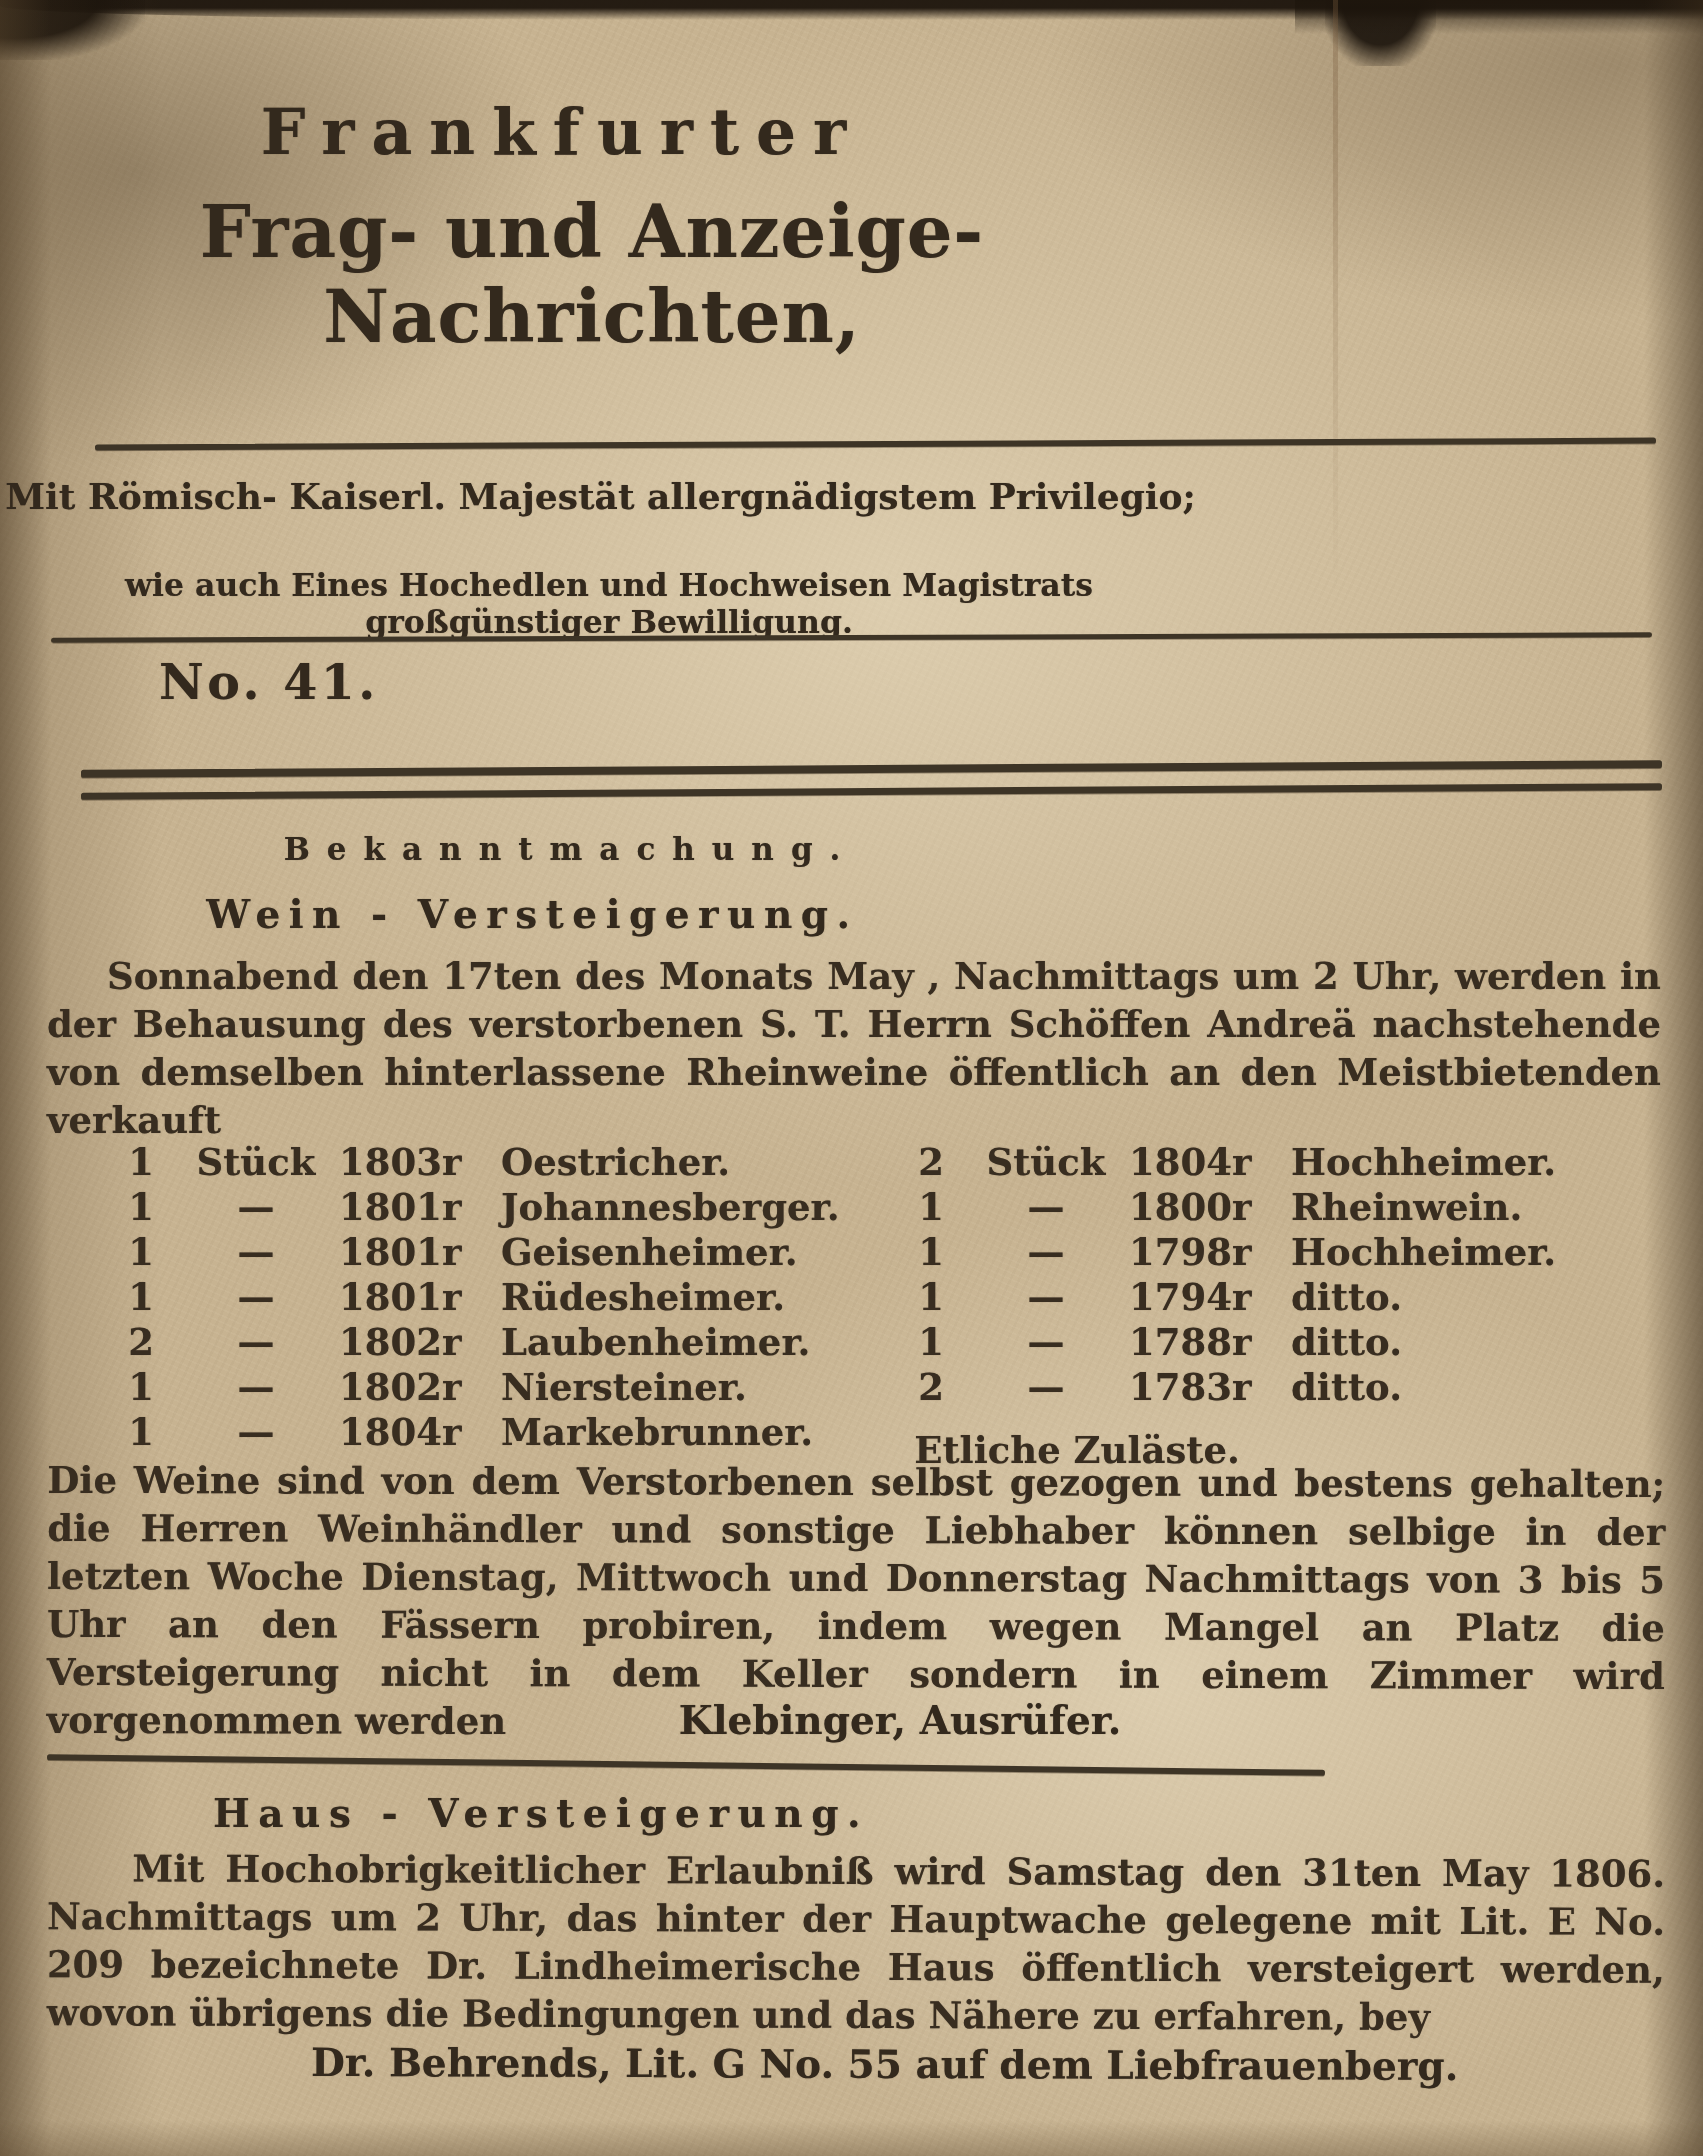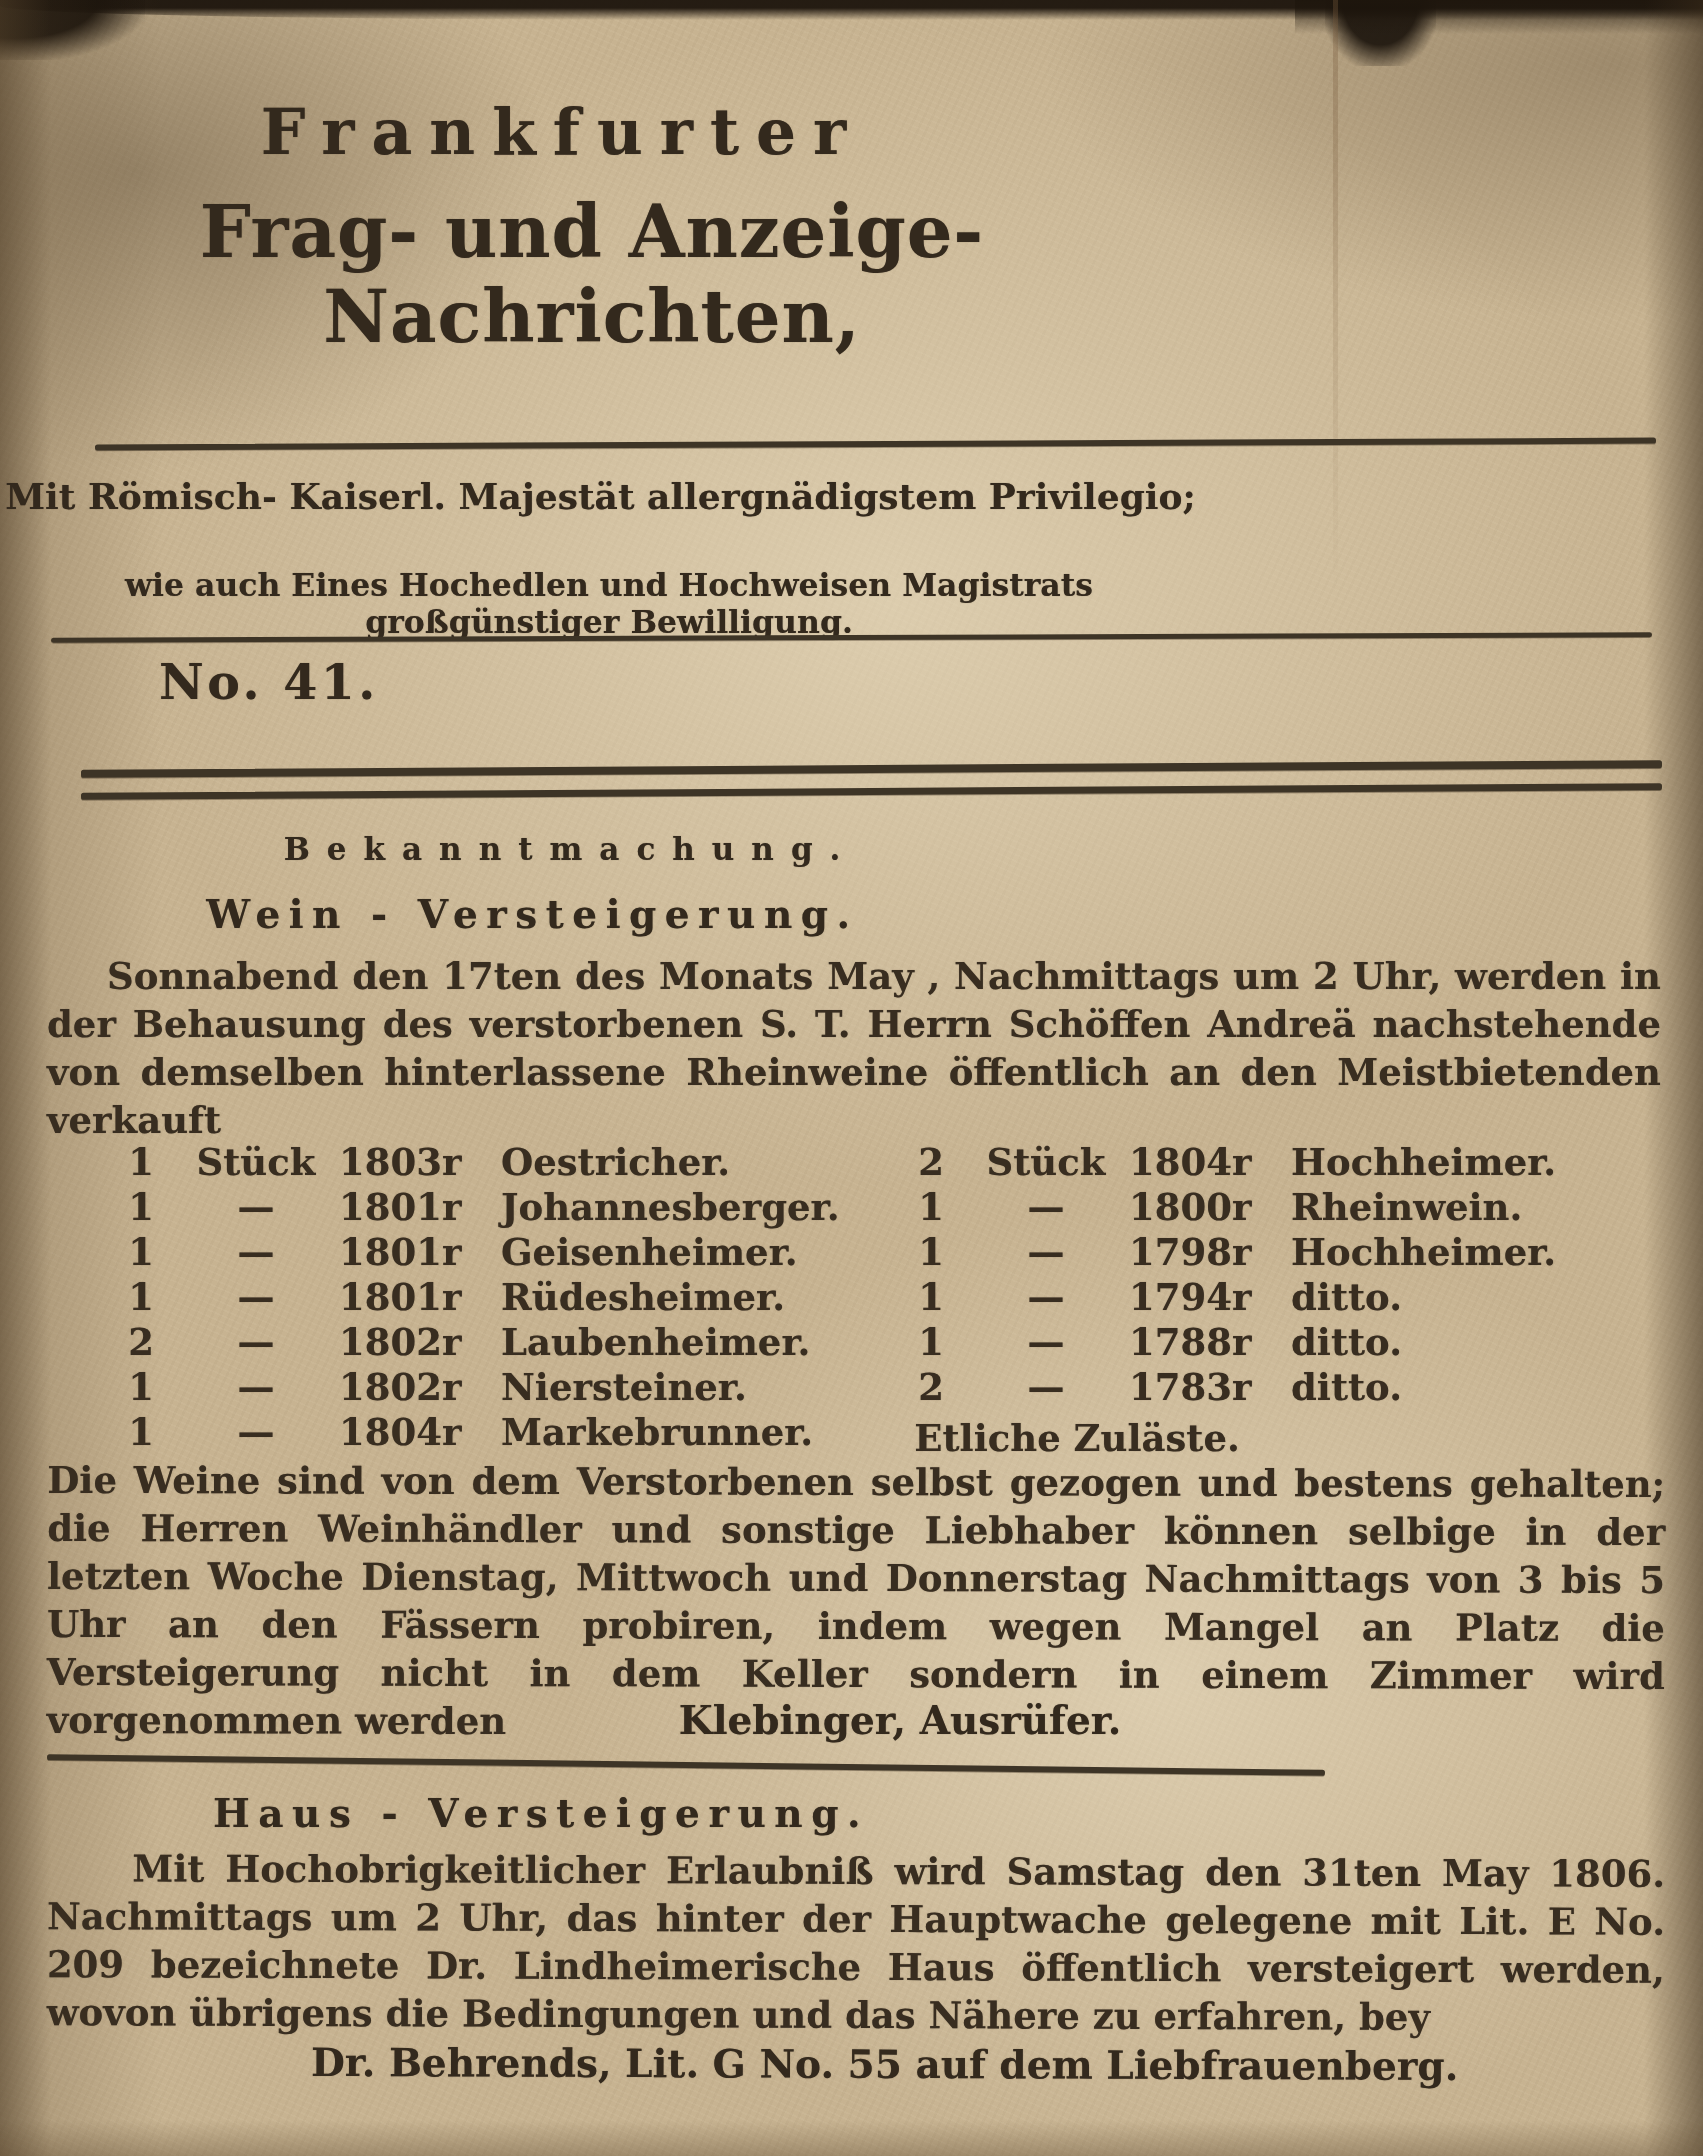--- a/index.html
+++ b/index.html
@@ -79,21 +79,21 @@
 
   .wine-col{position:absolute;top:1140px;font-size:37px;font-weight:700;color:#382d20;
             text-shadow:0 0 0.9px rgba(56,44,30,0.5);}
   .wine-col-left{left:109px;width:767px;}
   .wine-col-right{left:899px;width:784px;}
   .wine-row{display:flex;height:45px;align-items:baseline;}
   .c-qty{width:64px;text-align:center;}
   .c-measure{width:166px;text-align:center;}
   .c-year{width:162px;}
   .c-name{flex:1;}
-  .wine-note{margin-top:6px;padding-left:15.3px;height:45px;}
+  .wine-note{margin-top:18px;padding-left:15.3px;height:45px;}
 
   .wine-details{top:1458px;left:47px;width:1618px;transform:rotate(0.15deg);}
 
   .signature{top:1697px;left:0;width:1704px;text-align:center;
              padding-left:96px;font-size:39px;}
 
   .rule-4{top:1762px;left:47px;width:1278px;height:6px;transform:rotate(0.7deg);}
 
   .house-heading{top:1790px;left:0;width:1082px;font-size:39px;letter-spacing:8.5px;}
   .house-body{top:1847px;left:47px;width:1618px;text-indent:85px;transform:rotate(0.2deg);}

